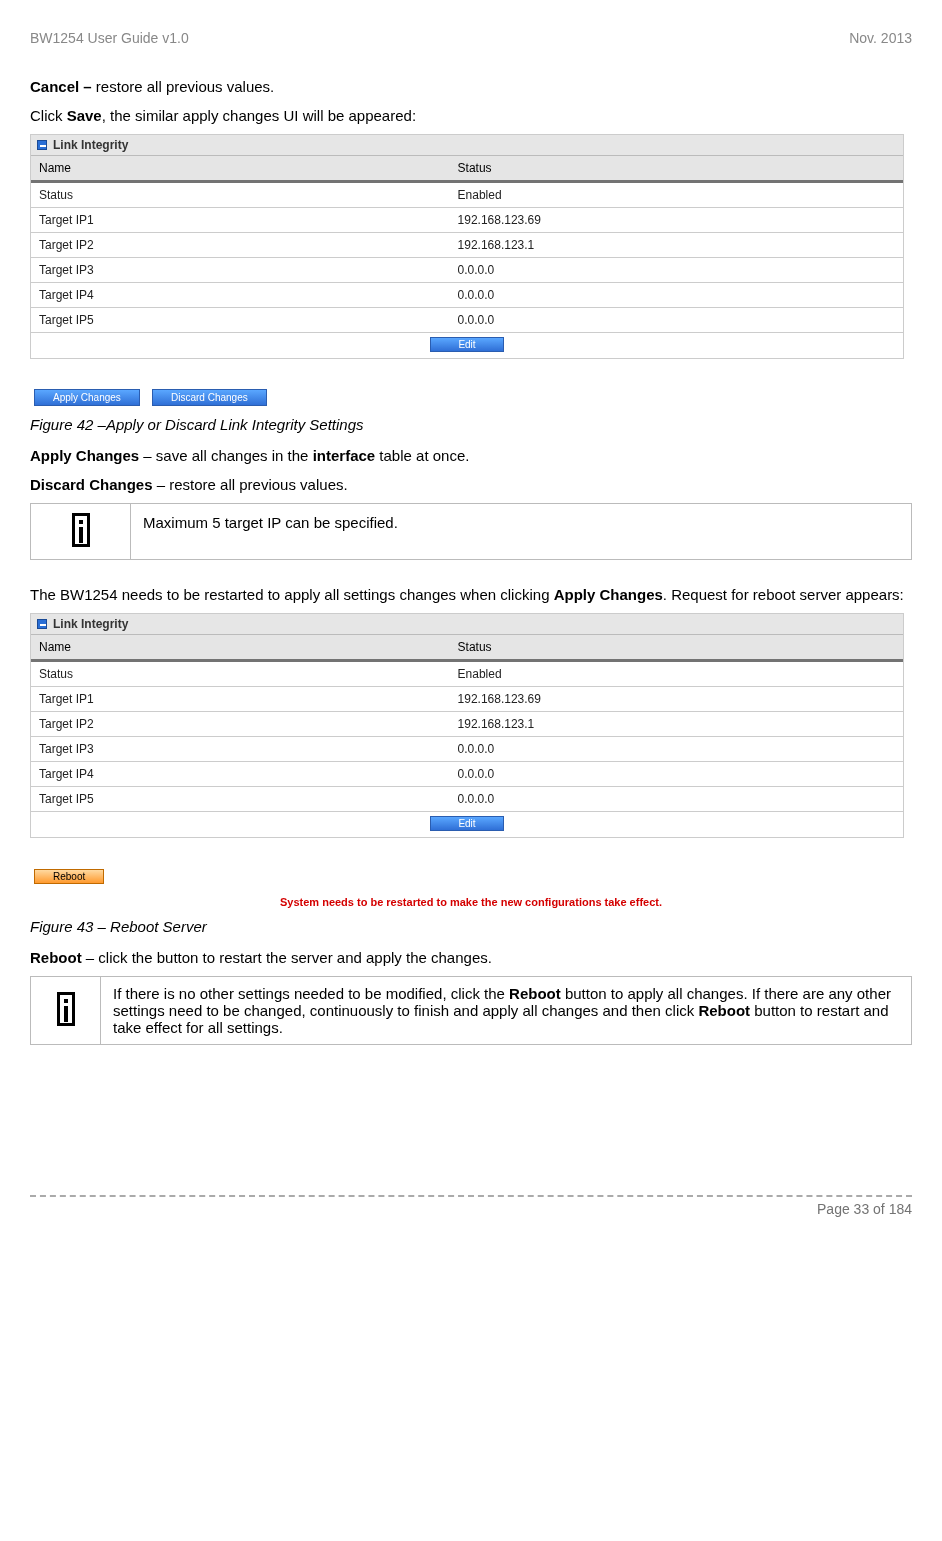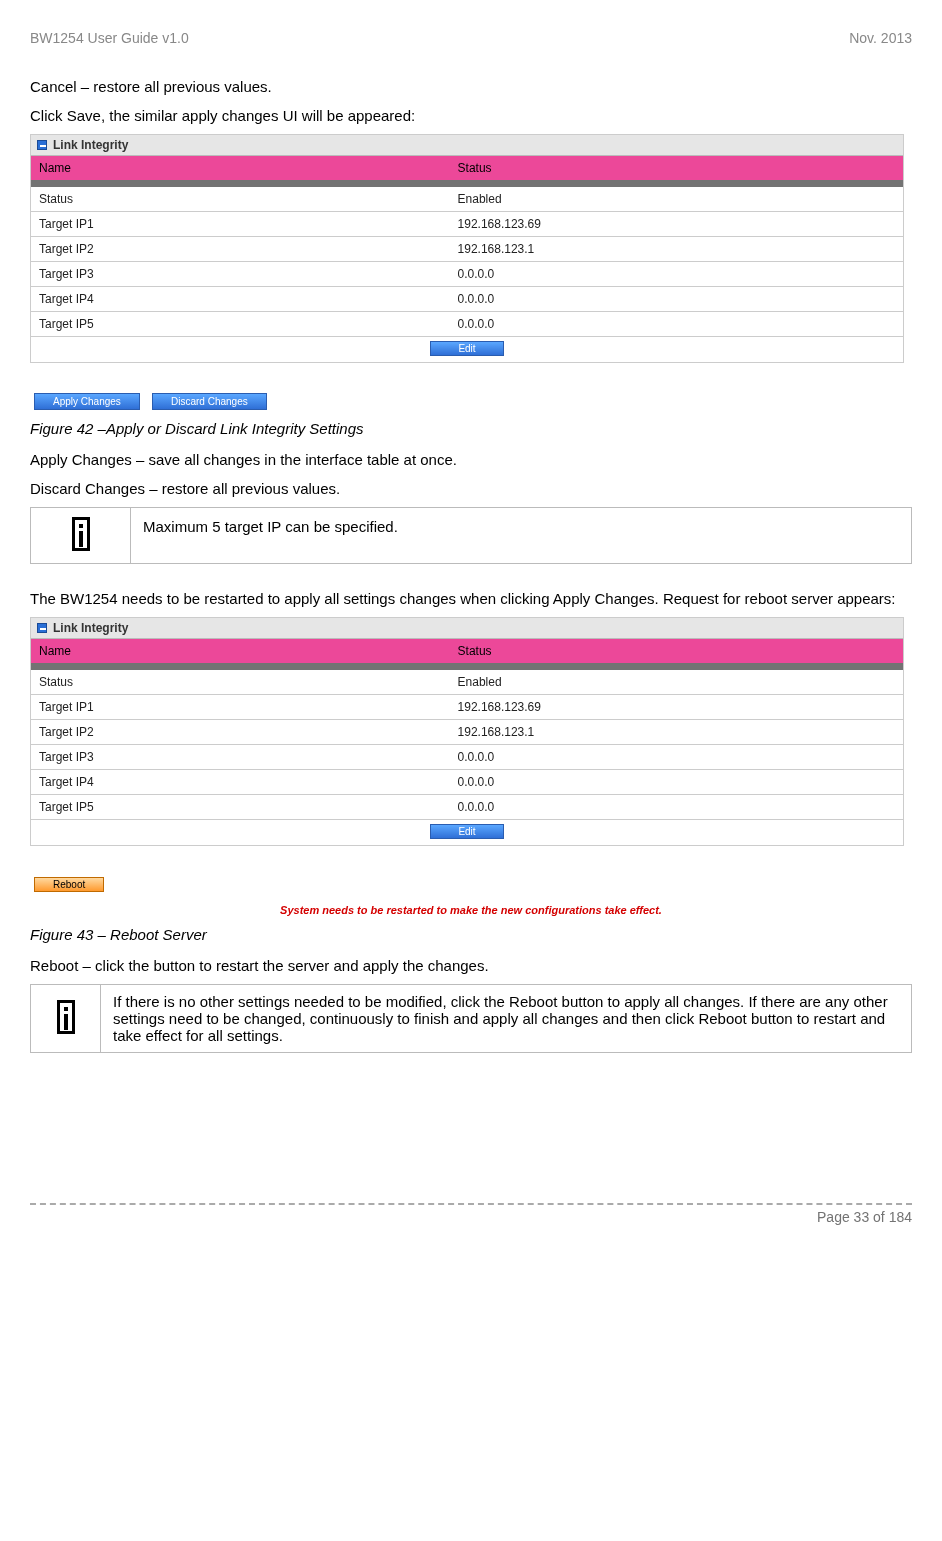--- a/index.html
+++ b/index.html
@@ -13,21 +13,21 @@
       position: relative;
     }
     .page-header {
       display: flex;
       justify-content: space-between;
       color: #888;
       font-size: 14px;
       margin-bottom: 30px;
     }
     .body-text { margin: 8px 0; line-height: 1.4; }
-    .bold { font-weight: normal; }
+    .bold { font-weight: bold; }
     .figure-caption { font-style: italic; margin: 10px 0 12px 0; }
     .screenshot-block {
       border: 1px solid #ccc;
       margin: 8px 8px 6px 0;
       font-size: 12px;
     }
     .panel-titlebar {
       background: #e6e6e6;
       padding: 3px 6px;
       display: flex;
@@ -46,26 +46,26 @@
     }
     .titlebar-icon::after {
       content: "";
       position: absolute;
       width: 6px; height: 2px;
       background: #fff;
       top: 4px; left: 2px;
     }
     .config-table { width: 100%; border-collapse: collapse; }
     .config-table th {
-      background: #ec4899;
+      background: #e5e5e5;
       text-align: left;
       padding: 5px 8px;
       font-weight: normal;
       font-size: 12px;
-      border-bottom: 7px solid #737373;
+      border-bottom: 3px solid #737373;
       color: #000;
     }
     .config-table td {
       padding: 5px 8px;
       border-bottom: 1px solid #ccc;
       color: #222;
     }
     .config-table td:first-child { width: 48%; }
     .edit-row td {
       text-align: center;
@@ -107,21 +107,20 @@
     .btn-bar {
       margin: 28px 0 6px 0;
     }
     .btn-bar .ui-btn { margin: 0 4px; }
     .warning-text {
       text-align: center;
       color: #d40000;
       font-size: 11px;
       font-weight: bold;
       margin: 12px 0 8px 0;
-      font-style: italic;
     }
     .note-table {
       width: 100%;
       border: 1px solid #bbb;
       border-collapse: collapse;
       margin: 8px 0 24px 0;
       padding-left: 38px;
     }
     .note-table td {
       border: 1px solid #bbb;

